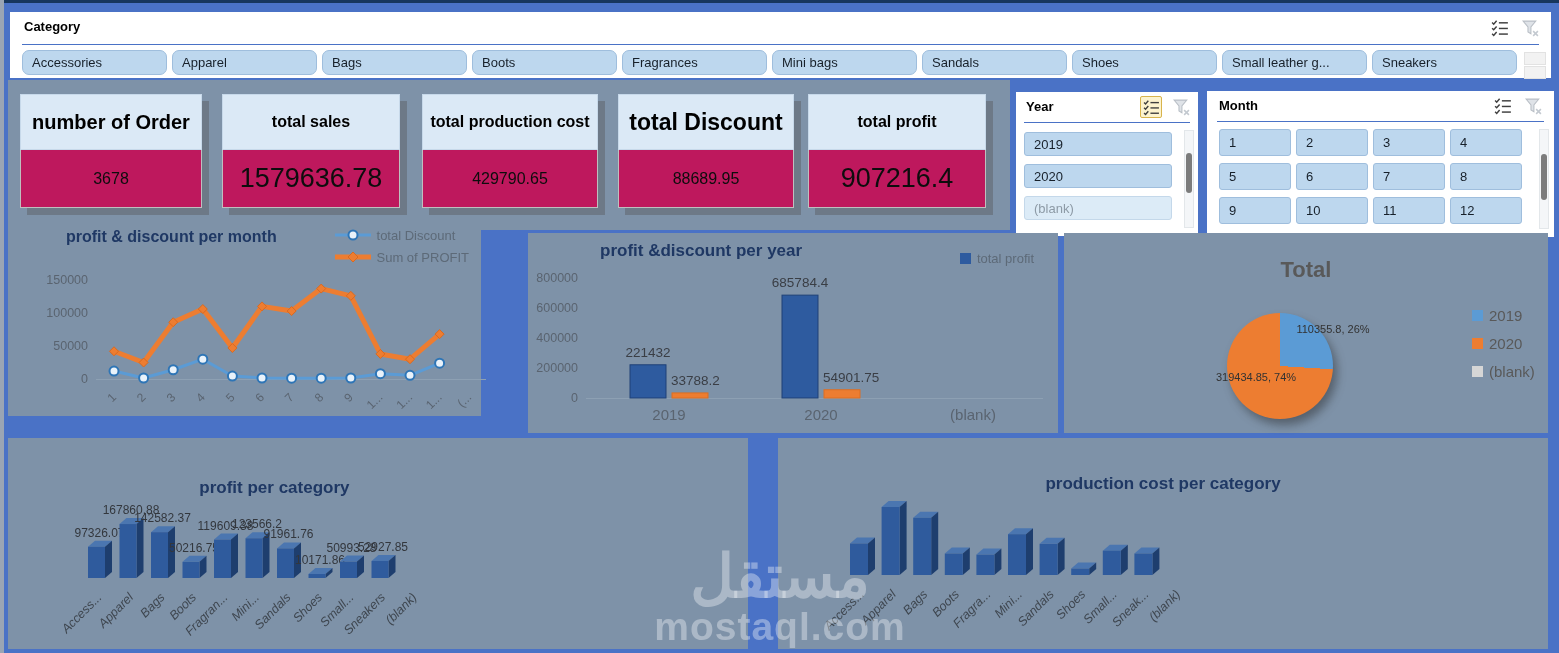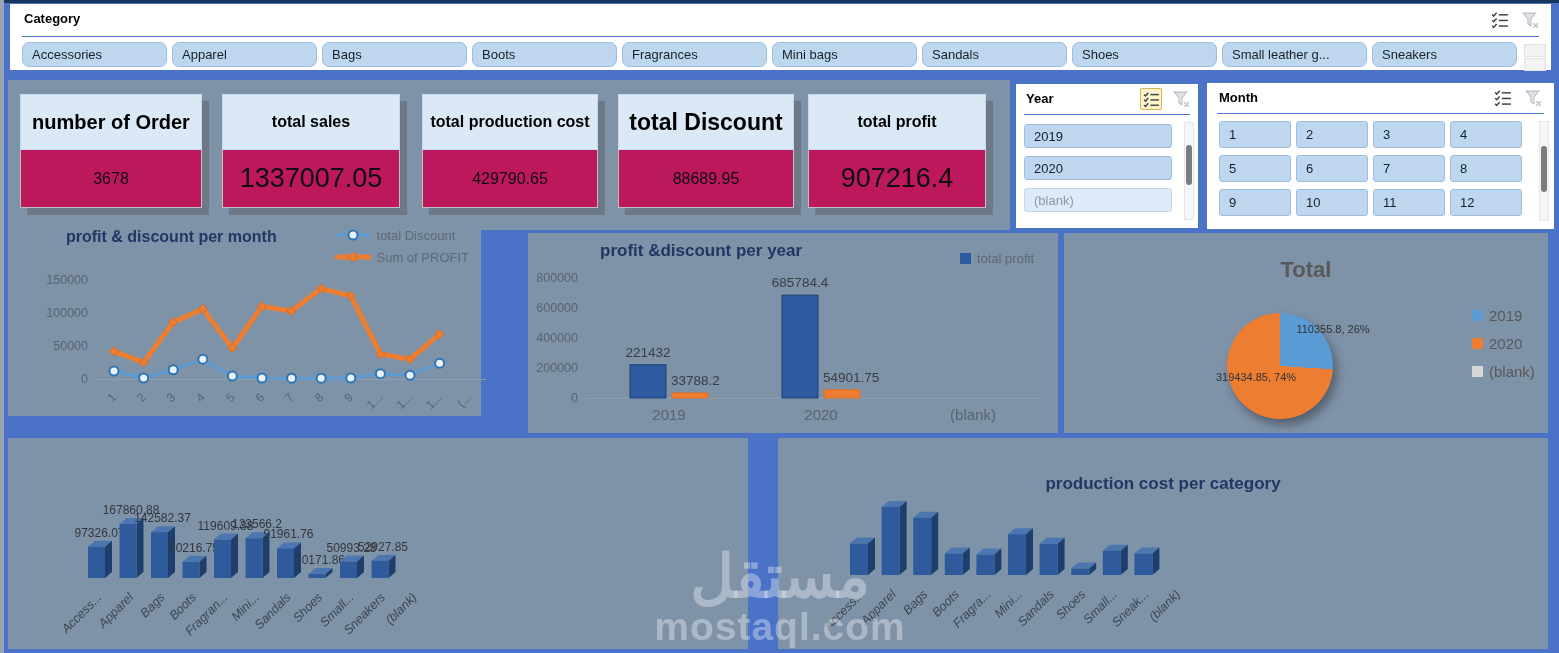--- a/index.html
+++ b/index.html
@@ -3,21 +3,21 @@
 <meta charset="utf-8">
 <style>
   * { margin:0; padding:0; box-sizing:border-box; }
   html,body { width:1559px; height:653px; }
   body { font-family:"Liberation Sans", sans-serif; background:#4a72c6; position:relative; overflow:hidden; }
   .edge-top { position:absolute; left:0; top:0; width:100%; height:3px; background:#17365d; z-index:40; }
   .edge-left { position:absolute; left:0; top:0; width:4px; height:100%; background:#9aa5b4; z-index:40; }
 
   
   .panel { position:absolute; background:#7e92a8; }
-  .white-panel { position:absolute; background:#ffffff; border:2px solid #4a72c6; }
+  .white-panel { position:absolute; background:#ffffff; border:2px solid #4a72c6;margin-top:8px; }
 
   
   .slicer-title { position:absolute; left:14px; top:7px; font-size:13px; font-weight:bold; color:#000; }
   .slicer-divider { position:absolute; top:32px; height:0; border-top:1px solid #4a72c6; }
   .slicer-btn {
     background:#bdd7ee; border:1px solid #9fbedd; border-radius:3px;
     font-size:13px; color:#17202a; display:flex; align-items:center;
     padding-left:9px; white-space:nowrap; overflow:hidden; cursor:pointer;
   }
   .slicer-btn.unsel { background:#dcebf7; color:#8d9aa6; border-color:#c4d8ea; }
@@ -131,21 +131,21 @@
   <div class="scroll-btn" style="right:5px; top:54px;"></div>
 </div>
 
 <div id="kpi-panel" class="panel">
   <div class="kpi-card" style="left:12px; width:182px;">
     <div class="kpi-head fs20">number of Order</div>
     <div class="kpi-value fs24">3678</div>
   </div>
   <div class="kpi-card" style="left:214px; width:178px;">
     <div class="kpi-head fs24">total sales</div>
-    <div class="kpi-value">1337007.05</div>
+    <div class="kpi-value">1579636.78</div>
   </div>
   <div class="kpi-card" style="left:414px; width:176px;">
     <div class="kpi-head fs17">total production cost</div>
     <div class="kpi-value fs24">429790.65</div>
   </div>
   <div class="kpi-card" style="left:610px; width:176px;">
     <div class="kpi-head fs23">total Discount</div>
     <div class="kpi-value fs24">88689.95</div>
   </div>
   <div class="kpi-card" style="left:800px; width:178px;">
@@ -341,20 +341,21 @@
         <span>2020</span>
       </div>
       <div class="legend-row">
         <span class="sq" style="background: rgb(214, 214, 214);"></span>
         <span>(blank)</span>
       </div>
     </div>
 </div>
 
 <div id="profitcat-panel" class="panel">
+  <div id="profitcat-title" class="chart-title">profit per category</div>
   <svg id="profitcat-svg" class="chart" width="740" height="211">
       <text x="94.5" y="160" text-anchor="end" fill="#3f4750" font-size="12.5" font-style="italic" transform="rotate(-45 94.5 160)">Access...</text>
       <polygon points="80,108.71662035714286 87,102.71662035714286 104,102.71662035714286 97,108.71662035714286" fill="#4b76b0"></polygon>
       <polygon points="97,108.71662035714286 104,102.71662035714286 104,134 97,140" fill="#1e3e6e"></polygon>
       <rect x="80" y="108.71662035714286" width="17" height="31.283379642857145" fill="#2f5b9d"></rect>
       <text x="91.5" y="98.71662035714286" text-anchor="middle" fill="#33373d" font-size="12">97326.07</text>
       <text x="126" y="160" text-anchor="end" fill="#3f4750" font-size="12.5" font-style="italic" transform="rotate(-45 126 160)">Apparel</text>
       <polygon points="111.5,86.04471714285714 118.5,80.04471714285714 135.5,80.04471714285714 128.5,86.04471714285714" fill="#4b76b0"></polygon>
       <polygon points="128.5,86.04471714285714 135.5,80.04471714285714 135.5,134 128.5,140" fill="#1e3e6e"></polygon>
       <rect x="111.5" y="86.04471714285714" width="17" height="53.955282857142855" fill="#2f5b9d"></rect>

